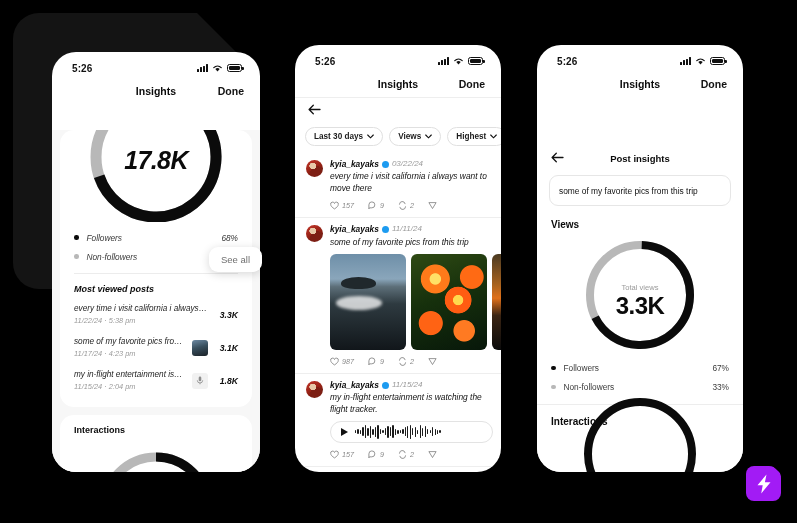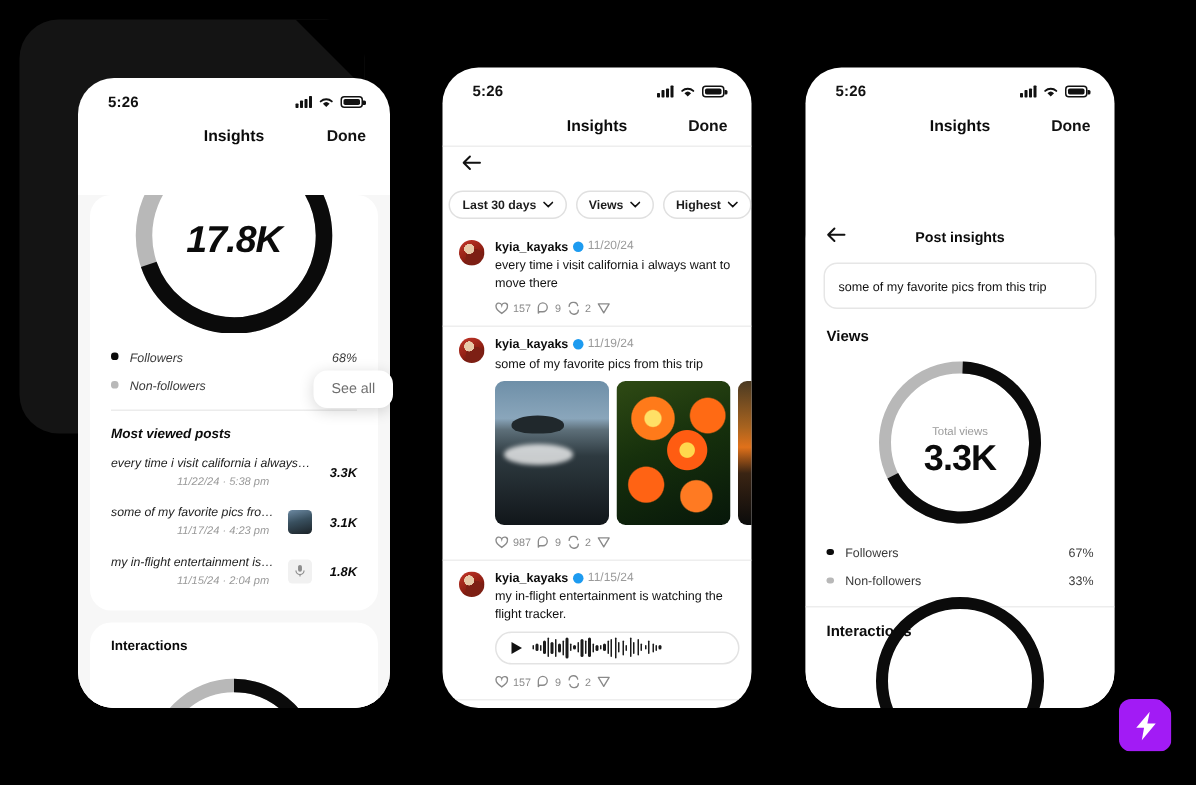--- a/index.html
+++ b/index.html
@@ -84,21 +84,21 @@
   .legend-label { color:#3a3a3a; flex:1; }
   .legend-val { color:#3a3a3a; font-weight:400; }
   .divider { height:1px; background:#ececec; margin:7px 14px 0 14px; }
 
   .mvp-title { font-size:9px; font-weight:700; color:#0b0b0b; padding:10px 14px 4px 14px; }
   .post-row { display:flex; align-items:center; padding:6px 14px; gap:8px; }
   .post-texts { flex:1; min-width:0; }
   .post-cap {
     font-size:8.2px; color:#1c1c1c; white-space:nowrap; overflow:hidden; text-overflow:ellipsis;
   }
-  .post-date { font-size:7.4px; color:#9a9a9a; margin-top:3px;margin-left:44px; }
+  .post-date { font-size:7.4px; color:#9a9a9a; margin-top:3px; }
   .post-thumb {
     width:16px; height:16px; border-radius:3px; flex:0 0 auto;
     background:linear-gradient(165deg,#6d8aa3 0%,#39505f 45%,#1b2227 100%);
   }
   .post-thumb.mic {
     background:#f1f1f1; display:flex; align-items:center; justify-content:center;
   }
   .post-views { font-size:8.6px; font-weight:700; color:#0b0b0b; width:22px; text-align:right; flex:0 0 auto; }
 
   .p1-inter-card {
@@ -115,46 +115,46 @@
     font-size:9.5px; color:#6f6f6f; font-weight:400;
     box-shadow:0 2px 10px rgba(0,0,0,.16);
   }
 
   
   .p2-sub {
     height:24px; display:flex; align-items:center; position:relative; padding:0 14px;
   }
   .p2-back { position:absolute; left:13px; }
   .p2-range { flex:1; text-align:center; font-size:9.5px; font-weight:700; color:#0b0b0b; }
-  .chips { display:flex; gap:6px; padding:5px 6px 7px 10px; overflow:hidden;justify-content:center; }
+  .chips { display:flex; gap:6px; padding:5px 6px 7px 10px; overflow:hidden; }
   .chip {
     border:1px solid #e0e0e0; border-radius:14px; padding:4px 8px;
     font-size:8.2px; font-weight:700; color:#1c1c1c; white-space:nowrap;
     display:flex; align-items:center; gap:4px; background:#fff;
   }
   .chev { display:block; }
   .feed-sep { height:1px; background:#eee; }
 
   .post { padding:7px 11px 3px 11px; position:relative; }
-  .post-head { display:flex; align-items:flex-start; gap:7px; }
+  .post-head { display:flex; align-items:flex-start; gap:7px;font-style:italic; }
   .avatar {
     width:17px; height:17px; border-radius:50%; flex:0 0 auto;
     background:
       radial-gradient(circle at 40% 35%, #e8c9a8 0 22%, transparent 23%),
       radial-gradient(circle at 62% 72%, #7d1f14 0 38%, transparent 39%),
       linear-gradient(150deg,#c6372a 0%,#8f1f13 55%,#3a0c07 100%);
   }
   .avatar.sm { width:13px; height:13px; }
   .post-main { flex:1; min-width:0; }
   .uname-row { display:flex; align-items:center; gap:3px; line-height:1; }
   .uname { font-size:8.4px; font-weight:700; color:#0b0b0b; }
   .verified { width:7px; height:7px; border-radius:50%; background:#1d9bf0; display:inline-block; flex:0 0 auto; }
   .pdate { font-size:8px; color:#9a9a9a; }
   .ptext { font-size:8.4px; color:#111; line-height:1.35; margin-top:3px; }
-  .actions { display:flex; align-items:center; gap:4px; padding:7px 0 4px 0; }
+  .actions { display:flex; align-items:center; gap:14px; padding:7px 0 4px 0; }
   .act { display:flex; align-items:center; gap:3px; font-size:7.2px; color:#8a8a8a; }
 
   .carousel { display:flex; gap:5px; margin-top:6px; }
   .cimg { width:76px; height:96px; border-radius:6px; flex:0 0 auto; overflow:hidden; position:relative; }
   .cimg.sea {
     background:
       linear-gradient(180deg,#6e8fa8 0%,#8aa6bb 26%,#5d6f79 34%,#2e3a40 52%,#11161a 100%);
   }
   .cimg.sea:before {
     content:""; position:absolute; left:14%; top:24%; width:46%; height:13%;
@@ -397,21 +397,21 @@
       </div>
     </div>
 
     <div class="post">
       <div class="post-head">
         <div class="avatar"></div>
         <div class="post-main">
           <div class="uname-row">
             <span class="uname">kyia_kayaks</span>
             <span class="verified"></span>
-            <span class="pdate">11/20/24</span>
+            <span class="pdate">03/22/24</span>
           </div>
           <div class="ptext">every time i visit california i always want to move there</div>
           <div class="actions">
             <span class="act">
               <svg width="9" height="9" viewBox="0 0 10 10">
                   <path d="M5 8.8C2.3 7 .8 5.6.8 3.9A2.1 2.1 0 0 1 5 2.8a2.1 2.1 0 0 1 4.2 1.1c0 1.7-1.5 3.1-4.2 4.9z" fill="none" stroke="#8a8a8a" stroke-width="1"></path>
                 </svg>
               <span>157</span>
             </span>
             <span class="act">
@@ -437,21 +437,21 @@
     </div>
     <div class="feed-sep"></div>
 
     <div class="post">
       <div class="post-head">
         <div class="avatar"></div>
         <div class="post-main">
           <div class="uname-row">
             <span class="uname">kyia_kayaks</span>
             <span class="verified"></span>
-            <span class="pdate">11/19/24</span>
+            <span class="pdate">11/11/24</span>
           </div>
           <div class="ptext">some of my favorite pics from this trip</div>
           <div class="carousel">
             <div class="cimg sea"></div>
             <div class="cimg poppy"></div>
             <div class="cimg sunset"></div>
           </div>
           <div class="actions">
             <span class="act">
               <svg width="9" height="9" viewBox="0 0 10 10">

